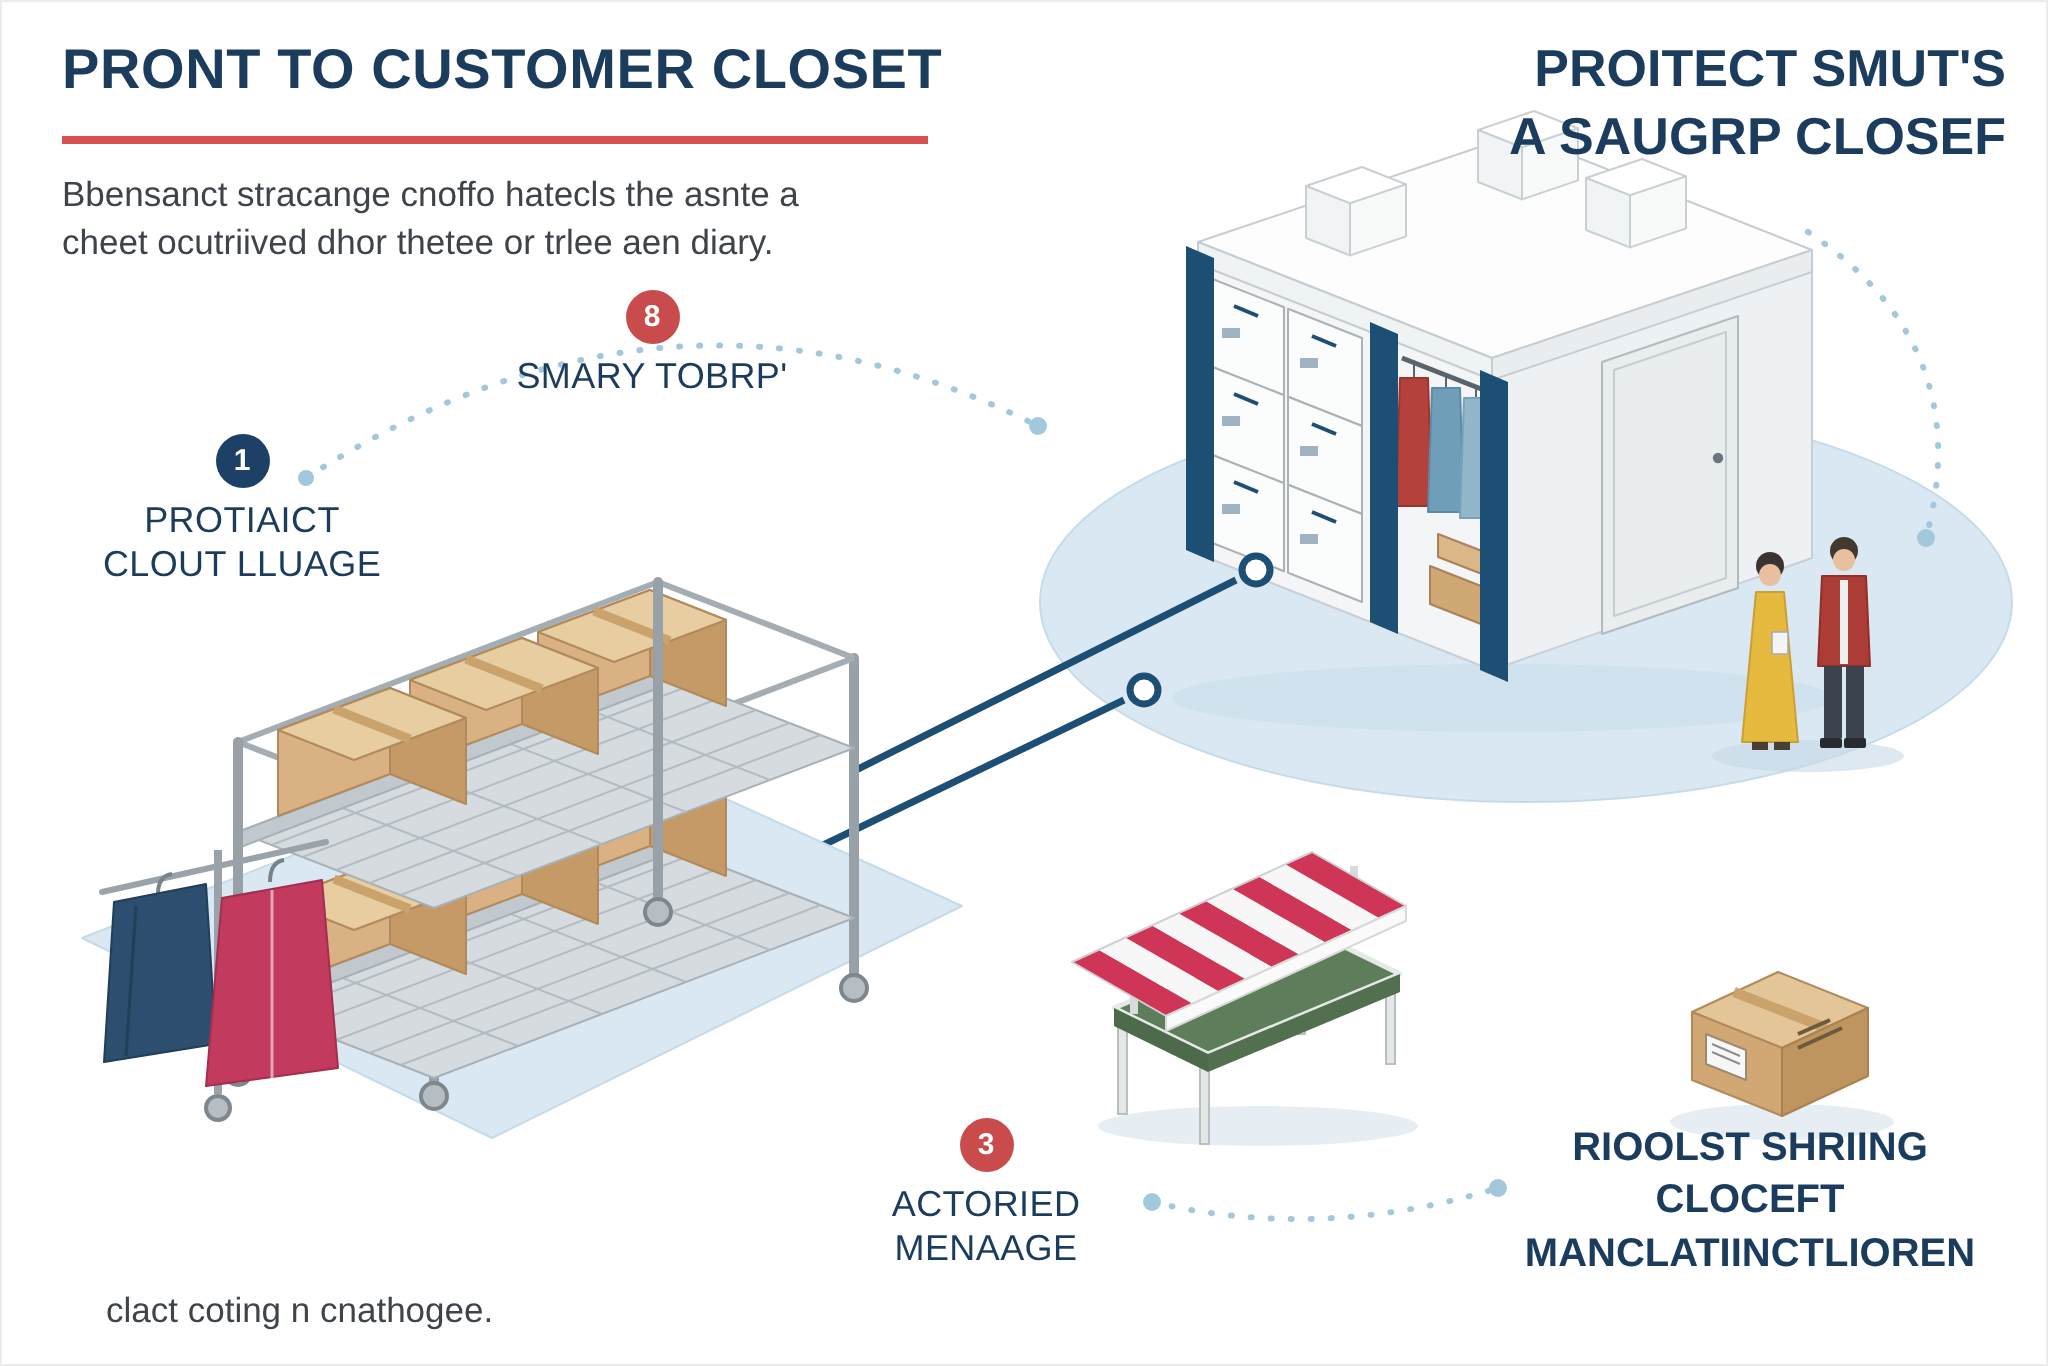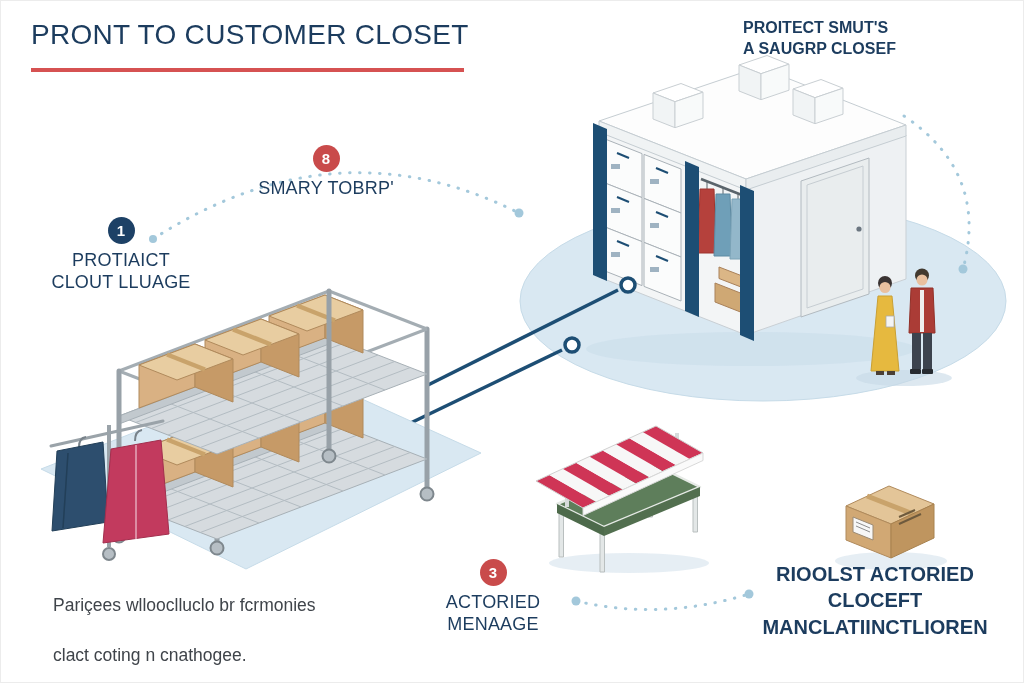--- a/index.html
+++ b/index.html
@@ -1,25 +1,25 @@
 <!DOCTYPE html>
 <html><head>
 <meta charset="utf-8">
 <style>
   *{margin:0;padding:0;box-sizing:border-box}
   html,body{background:#ffffff}
   body{font-family:"Liberation Sans",sans-serif}
   #canvas{position:relative;width:1024px;height:683px;background:#ffffff;overflow:hidden;border:1px solid #ececec}
   #scene{position:absolute;left:0;top:0}
 
-  .page-title{position:absolute;left:30px;top:18px;font-size:28px;font-weight:400;color:#1c3c5e;letter-spacing:.3px;white-space:nowrap}
+  .page-title{position:absolute;left:30px;top:18px;font-size:28px;font-weight:700;color:#1c3c5e;letter-spacing:.3px;white-space:nowrap}
   .rule{position:absolute;left:30px;top:67px;width:433px;height:4px;background:#d65252}
   .subtitle{position:absolute;left:30px;top:84px;font-size:17.5px;color:#3f444a;line-height:1.38}
 
-  .tr-label{position:absolute;left:742px;top:16px;width:260px;text-align:left;font-weight:700;font-size:16px;color:#1c3c5e;line-height:1.32}
+  .tr-label{position:absolute;left:742px;top:16px;width:260px;text-align:right;font-weight:700;font-size:26px;color:#1c3c5e;line-height:1.32}
   .br-label{position:absolute;left:738px;top:560px;width:272px;text-align:center;font-weight:700;font-size:20px;color:#1c3c5e;line-height:1.32}
   .bl-note{position:absolute;left:52px;top:592px;font-size:17.5px;color:#3f444a;line-height:1.42}
 
   .step{position:absolute;text-align:center}
   .badge{display:inline-block;width:27px;height:27px;border-radius:50%;color:#fff;font-weight:700;font-size:15px;line-height:27px;text-align:center;margin-bottom:6px}
   .badge.navy{background:#1d4166}
   .badge.red{background:#c94b4b}
   .step-line{font-weight:400;font-size:18px;color:#1c3c5e;line-height:1.22;letter-spacing:.2px;white-space:nowrap}
 </style>
 </head>
@@ -281,20 +281,24 @@
       <line x1="855" y1="525" x2="869" y2="531" stroke="#8d8d8d"></line>
       <g stroke="#6e5a3d" stroke-width="2">
         <line x1="898" y1="516" x2="914" y2="509"></line>
         <line x1="898" y1="523" x2="920" y2="513"></line>
       </g>
     </g>
   </svg>
 
   <h1 class="page-title">PRONT TO CUSTOMER CLOSET</h1>
   <div class="rule"></div>
+  <p class="subtitle">
+    <span>Bbensanct stracange cnoffo hatecls the asnte a</span><br>
+    <span>cheet ocutriived dhor thetee or trlee aen diary.</span>
+  </p>
 
   <div class="tr-label">
     <div>PROITECT SMUT'S</div>
     <div>A SAUGRP CLOSEF</div>
   </div>
 
   <div class="step" style="left:45px;top:216px;width:150px">
     <div class="badge navy">1</div>
     <div class="step-line">PROTIAICT</div>
     <div class="step-line">CLOUT LLUAGE</div>
@@ -303,24 +307,24 @@
     <div class="badge red">8</div>
     <div class="step-line">SMARY TOBRP'</div>
   </div>
   <div class="step" style="left:417px;top:558px;width:150px">
     <div class="badge red">3</div>
     <div class="step-line">ACTORIED</div>
     <div class="step-line">MENAAGE</div>
   </div>
 
   <div class="br-label">
-    <div>RIOOLST ACTORIED</div>
+    <div>RIOOLST SHRIING</div>
     <div>CLOCEFT</div>
     <div>MANCLATIINCTLIOREN</div>
   </div>
 
   <p class="bl-note">
-    <span>Pariçees wllooclluclo br fcrmonies</span><br>
+    <br>
     <br>
     <span>clact coting n cnathogee.</span>
   </p>
 
 </div>
 
 </body></html>

